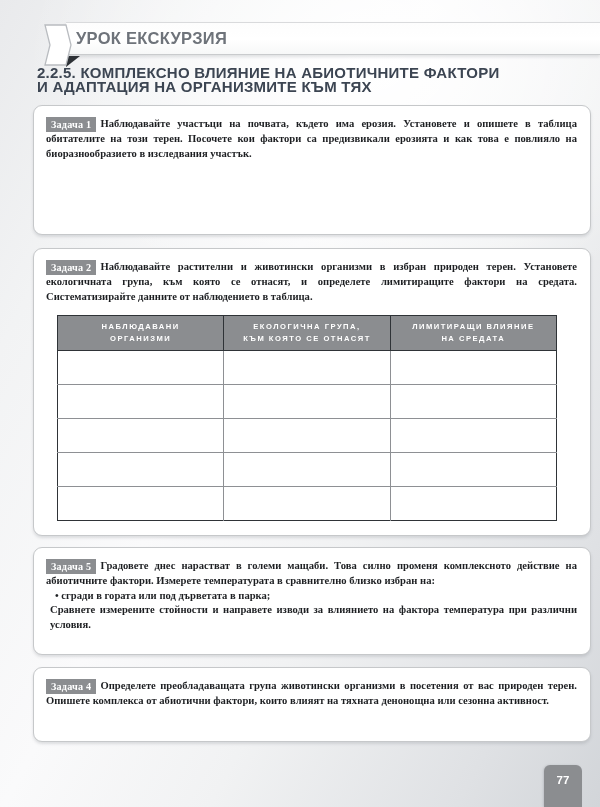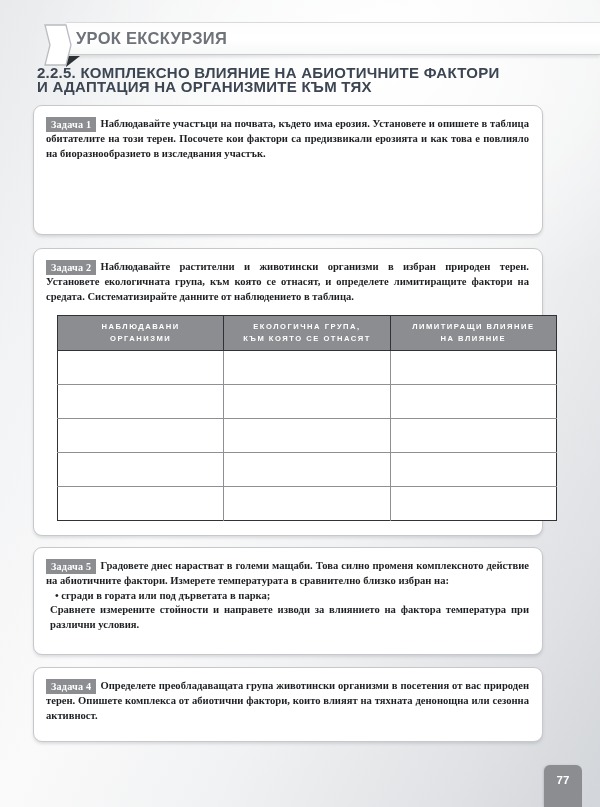--- a/index.html
+++ b/index.html
@@ -90,21 +90,21 @@
     letter-spacing: 0.25px;
     line-height: 13.5px;
     color: #3c4552;
   }
   .section-heading .l2 { display: block; }
 
   
   .card {
     position: absolute;
     left: 33px;
-    width: 510px;
+    width: 558px;
     background: #ffffff;
     border: 1px solid #c6c8ca;
     border-radius: 9px;
     box-shadow: 0 2px 3px rgba(120,124,130,0.22);
   }
 
   .card-inner {
     padding: 11px 13px 10px 12px;
   }
 
@@ -239,21 +239,21 @@
             <th>
               <span>НАБЛЮДАВАНИ</span><br>
               <span>ОРГАНИЗМИ</span>
             </th>
             <th>
               <span>ЕКОЛОГИЧНА ГРУПА,</span><br>
               <span>КЪМ КОЯТО СЕ ОТНАСЯТ</span>
             </th>
             <th>
               <span>ЛИМИТИРАЩИ ВЛИЯНИЕ</span><br>
-              <span>НА ВЛИЯНИЕ</span>
+              <span>НА СРЕДАТА</span>
             </th>
           </tr>
         </thead>
         <tbody>
           <tr>
             <td></td>
             <td></td>
             <td></td>
           </tr>
           <tr>

